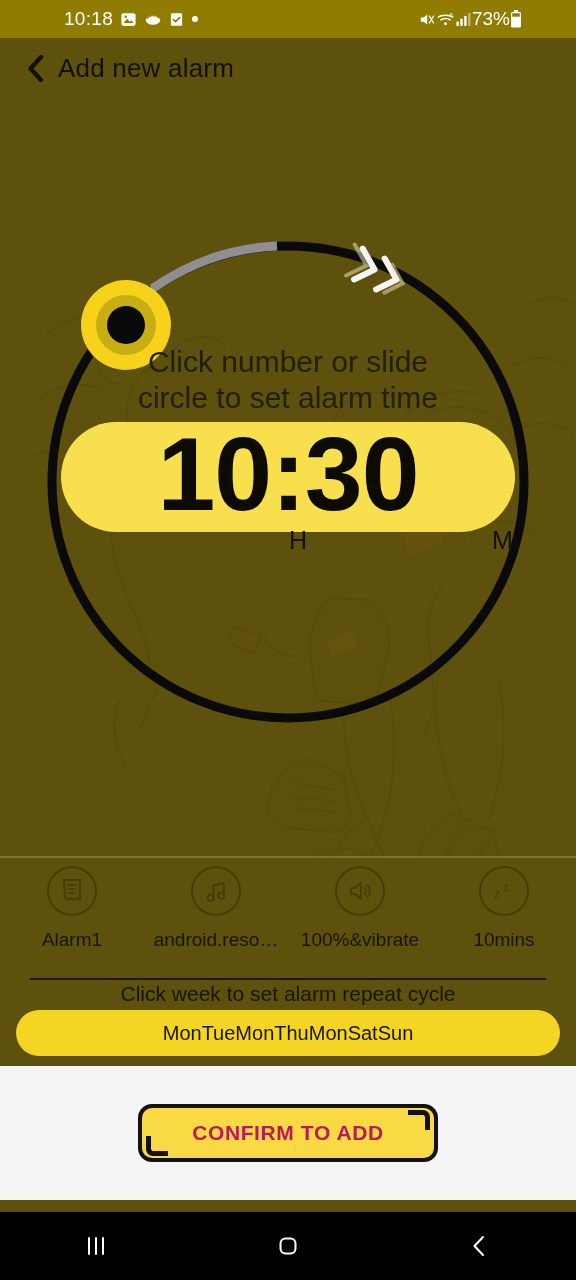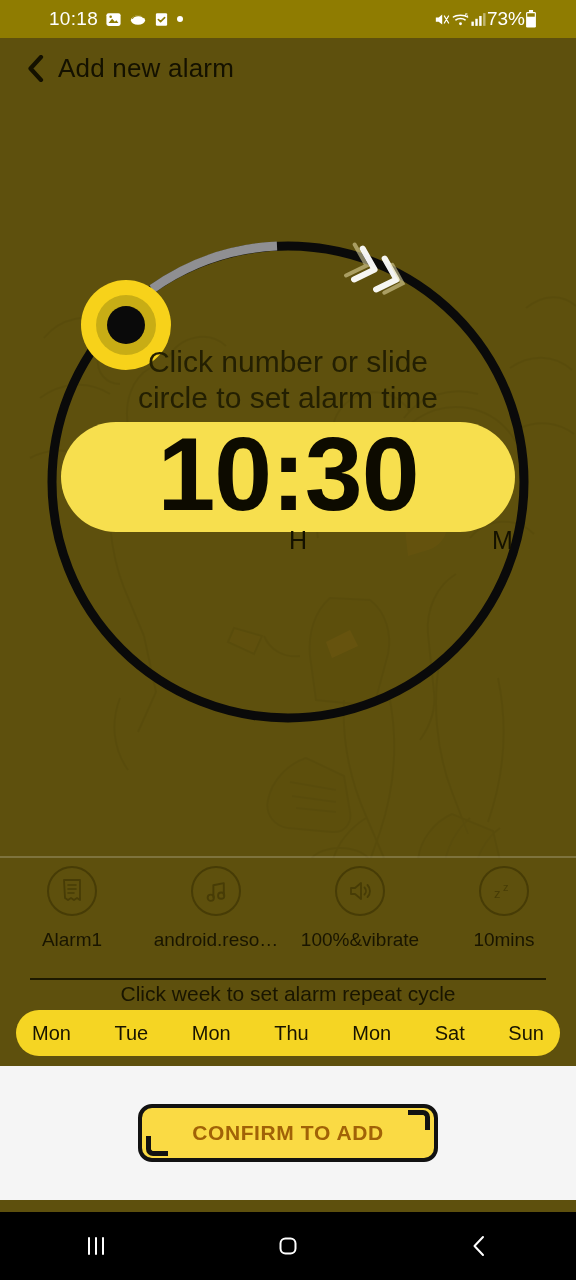--- a/index.html
+++ b/index.html
@@ -15,21 +15,21 @@
     background:#5e500d;
     overflow:hidden;
   }
 
   
   #status-bar {
     position:absolute; top:0; left:0;
     width:576px; height:38px;
     background:#8f7c01;
     display:flex; align-items:center;
-    padding:0 17px;
+    padding:0 32px;
     color:#ffffff;
   }
   #status-left { display:flex; align-items:center; gap:7px; flex:0 0 auto; padding-left:32px;}
   #status-right { display:flex; align-items:center; margin-left:auto; padding-right:22px;}
   .status-time { font-size:19px; letter-spacing:.3px; color:#fff; }
   .status-pct  { font-size:19px; color:#fff; }
   .sicon { display:inline-flex; align-items:center; justify-content:center; }
   .sicon svg { display:block; }
 
   
@@ -132,41 +132,41 @@
   #week-hint {
     position:absolute; left:0; top:982px;
     width:576px; text-align:center;
     font-size:21px; color:#191500;
   }
   #week-pill {
     position:absolute; left:16px; top:1010px;
     width:544px; height:46px;
     background:#f5d523;
     border-radius:23px;
-    display:flex; align-items:center; justify-content:space-between;
+    display:flex; align-items:center; justify-content:center;
     padding:15px 16px;
   }
   .day { font-size:20px; color:#181400; }
 
   
   #bottom-panel {
     position:absolute; left:0; top:1066px;
     width:576px; height:134px;
     background:#f5f5f5;
     display:flex; align-items:center; justify-content:center;
   }
   #confirm-wrap { position:relative; width:300px; height:58px; }
   #confirm-btn {
     position:absolute; left:0; top:0;
     width:300px; height:58px;
     background:#fada44;
     border:4px solid #121212;
     border-radius:14px;
     display:flex; align-items:center; justify-content:center;
-    color:#a16207;
+    color:#be185d;
     font-size:21px;
     letter-spacing:.6px;
     font-weight:700;
     cursor:pointer;
   }
   .corner-mark { position:absolute; pointer-events:none; }
   #corner-tr { right:8px; top:6px; width:22px; height:20px;
     border-top:5px solid #121212; border-right:5px solid #121212;
     border-top-right-radius:7px; }
   #corner-bl { left:8px; bottom:6px; width:22px; height:20px;

